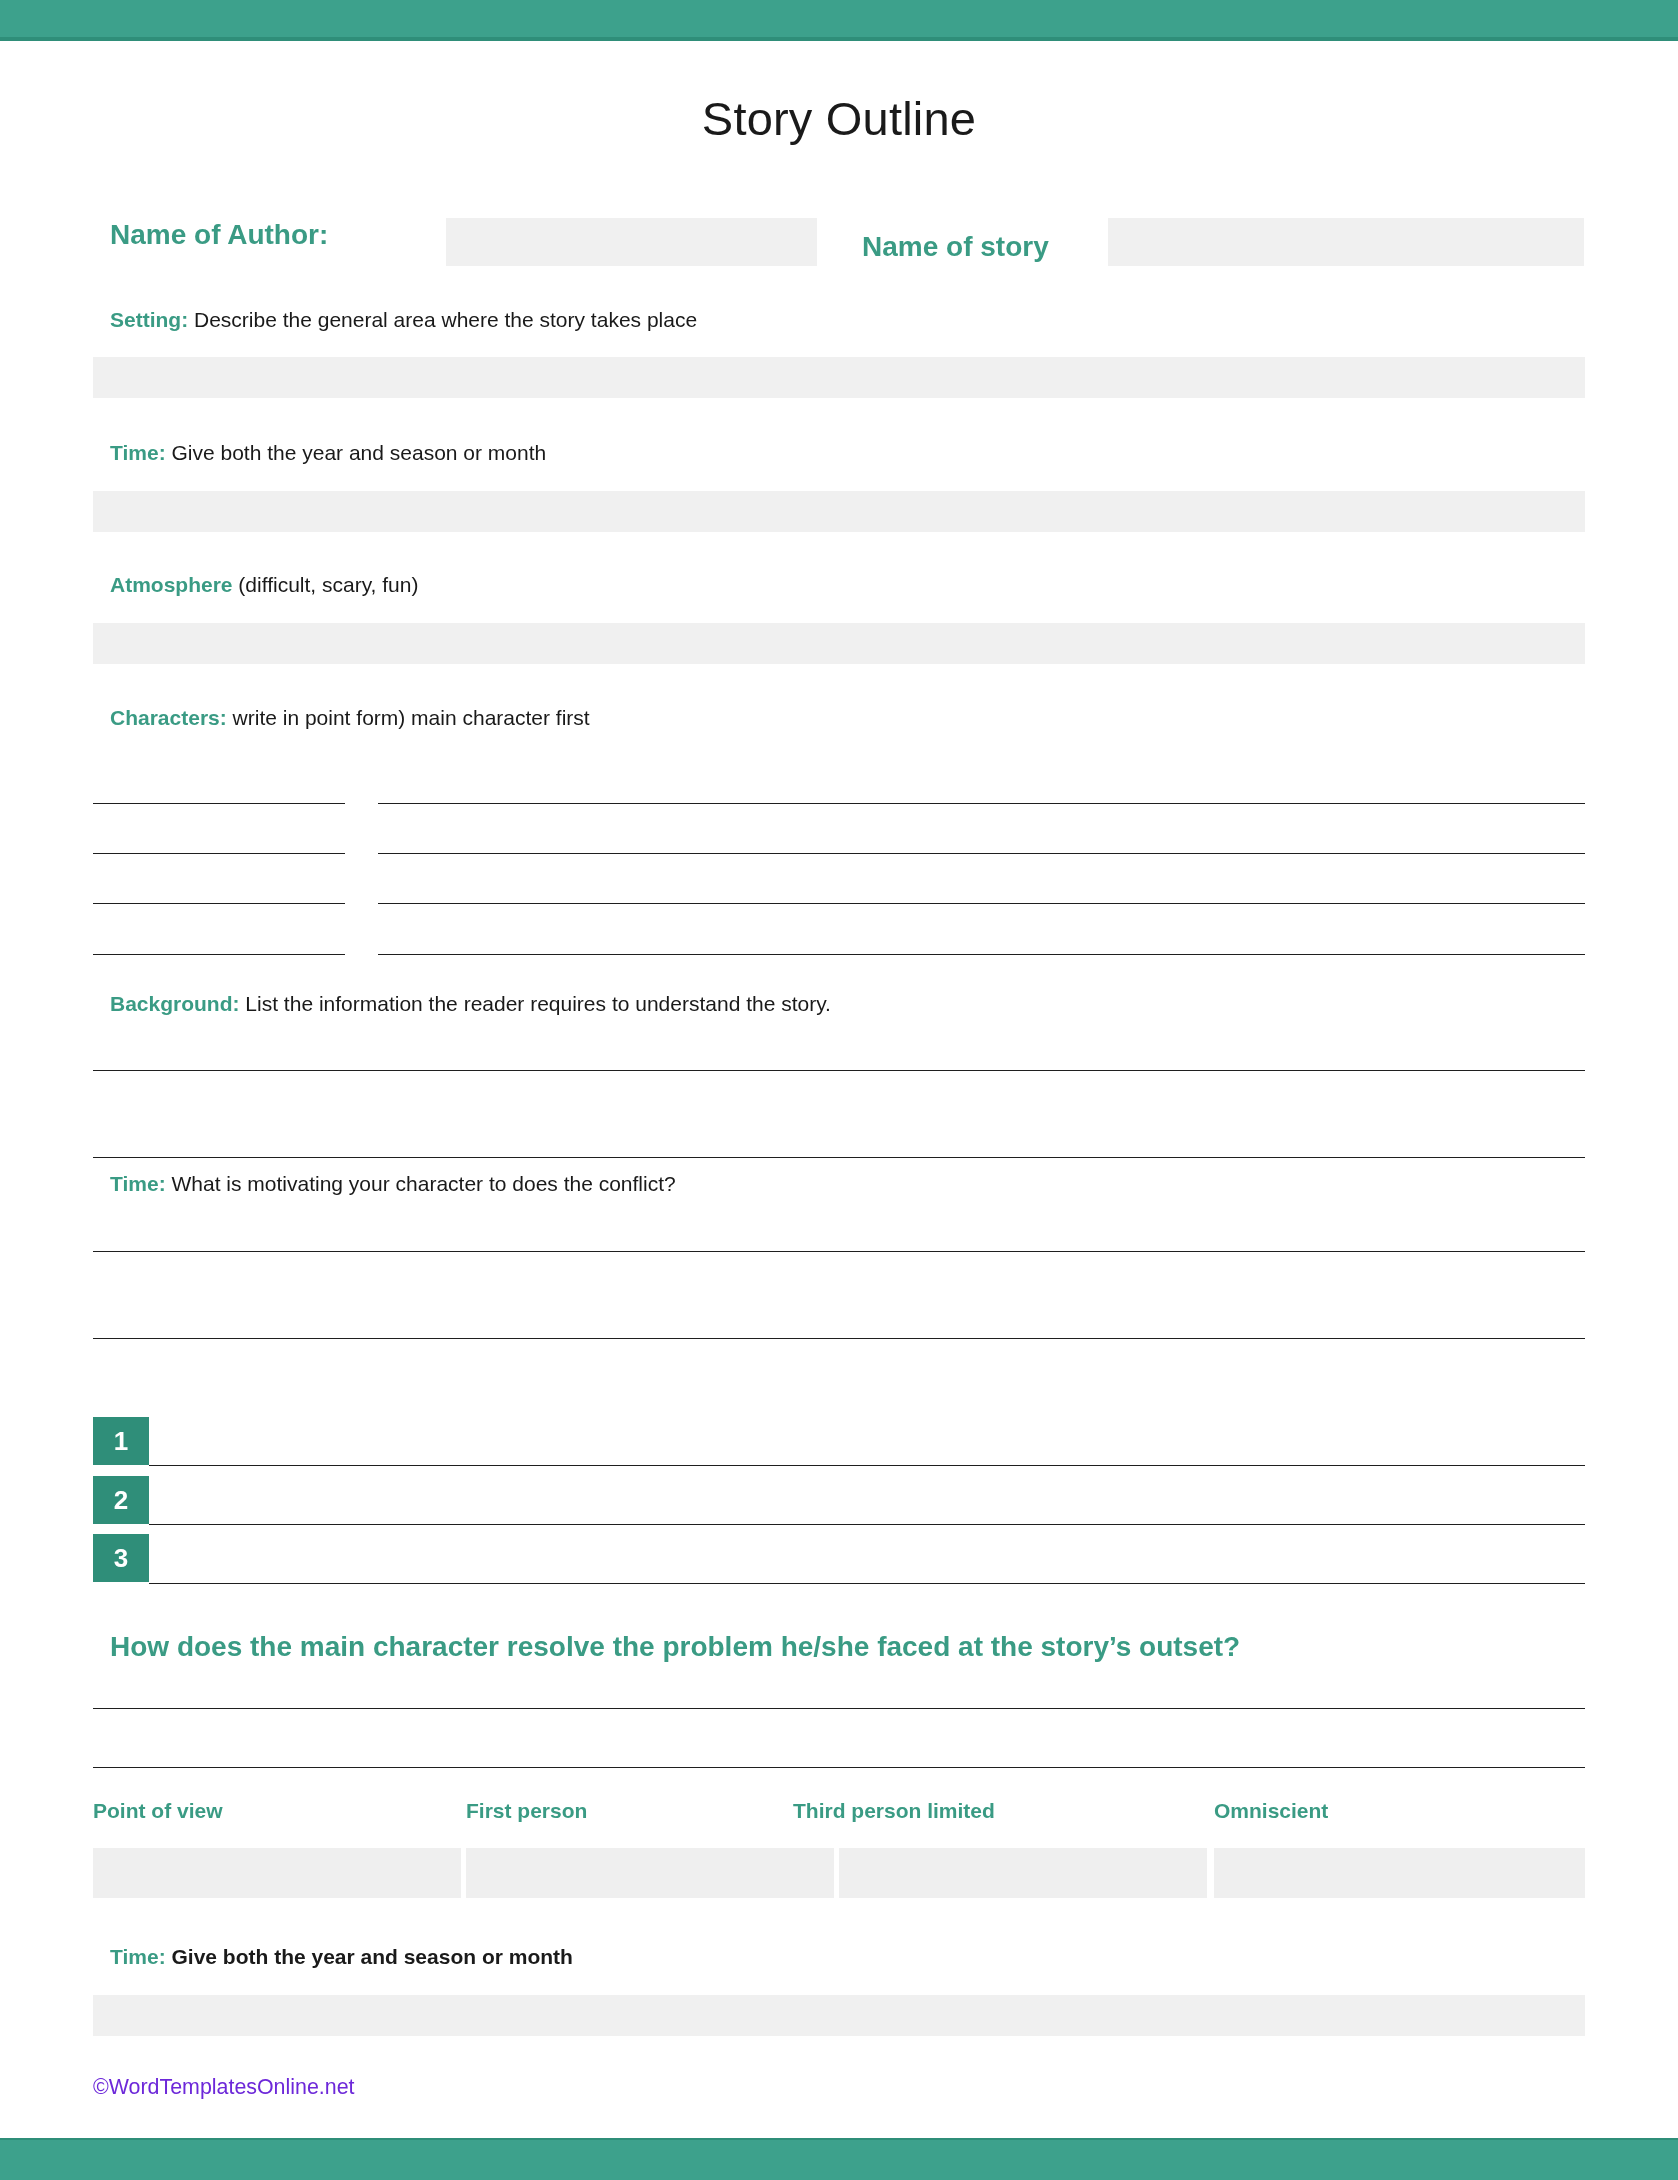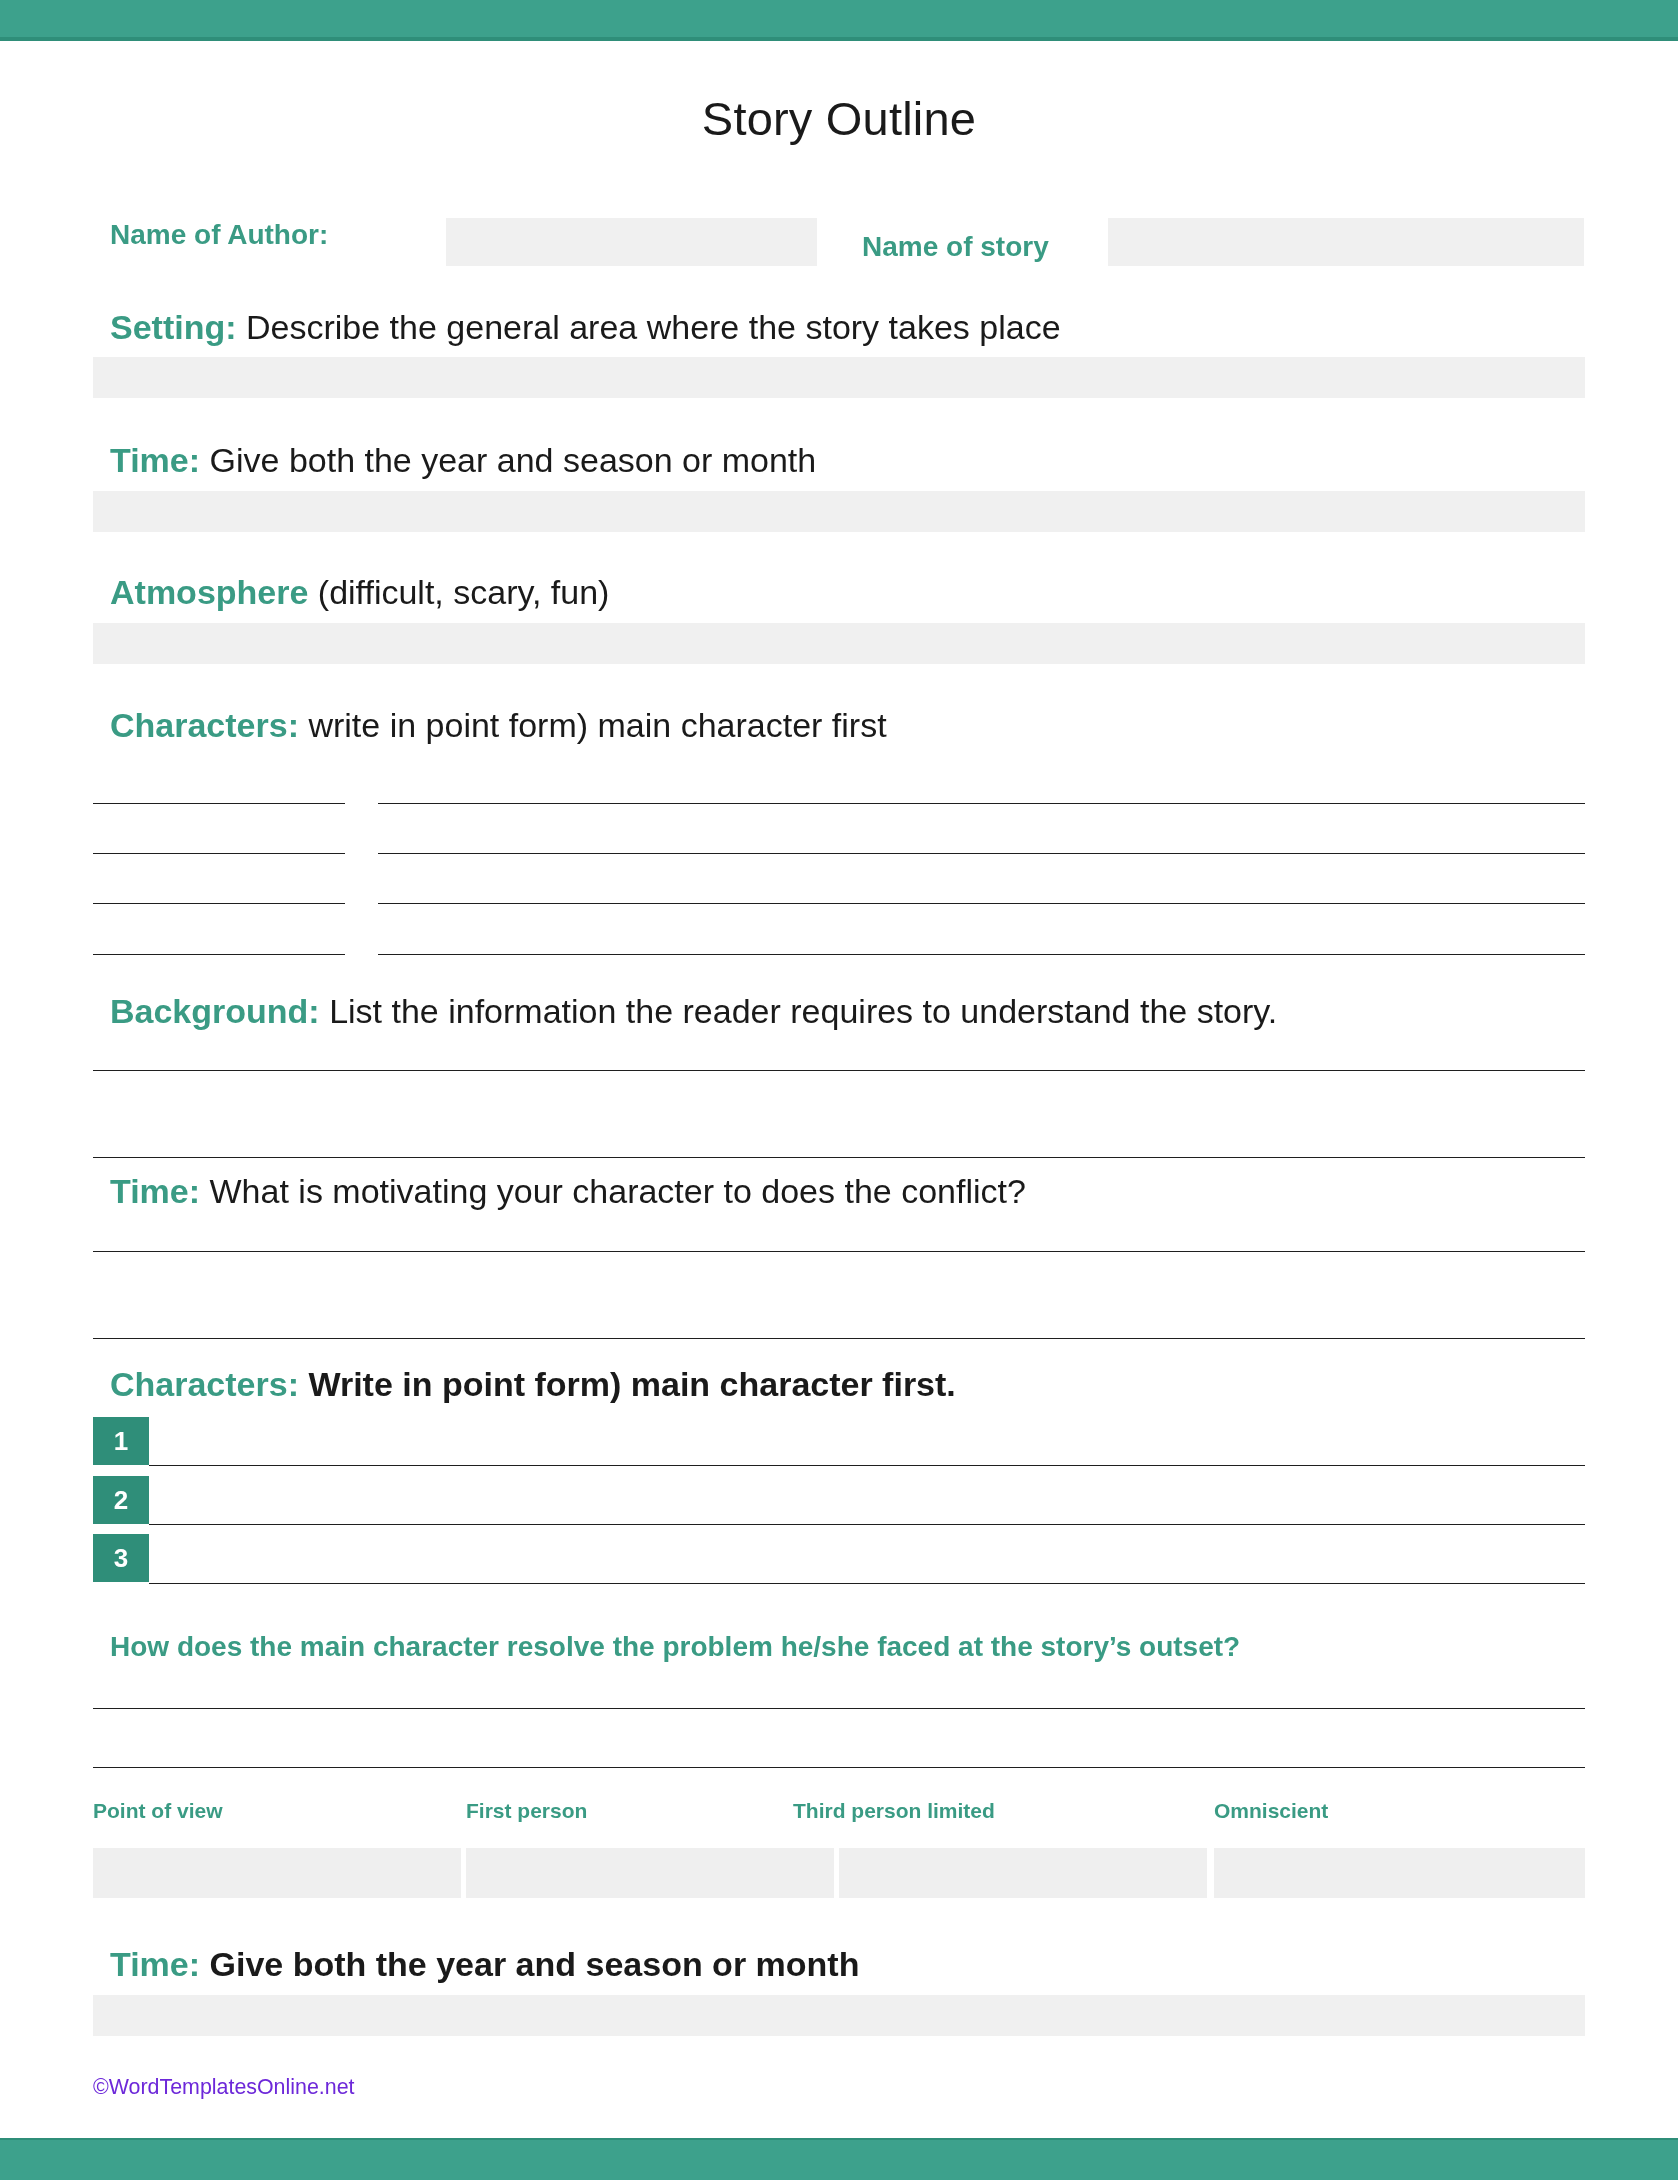--- a/index.html
+++ b/index.html
@@ -97,21 +97,21 @@
   .story-box {
     position: absolute;
     left: 1108px; top: 218px;
     width: 476px; height: 48px;
     background: #f0f0f0;
   }
 
   
   .section-head {
     position: absolute;
-    font-size: 34px;
+    font-size: 21px;
     white-space: nowrap;
   }
   .wide-field {
     position: absolute;
     left: 93px;
     width: 1492px;
     height: 41px;
     background: #f0f0f0;
   }
 
@@ -224,23 +224,20 @@
   </div>
   <div class="rule rule-full" style="top:1070px;"></div>
   <div class="rule rule-full" style="top:1157px;"></div>
 
   <div class="section-head" style="left:110px; top:1172px;">
     <span class="lbl-teal">Time:</span><span class="desc"> What is motivating your character to does the conflict?</span>
   </div>
   <div class="rule rule-full" style="top:1251px;"></div>
   <div class="rule rule-full" style="top:1338px;"></div>
 
-  <div class="section-head" style="left:110px; top:1365px;">
-    <span class="lbl-teal">Characters:</span><span class="desc-bold"> Write in point form) main character first.</span>
-  </div>
 
   <div class="num-badge" style="top:1417px;">
     <span>1</span>
   </div>
   <div class="num-rule" style="top:1465px;"></div>
 
   <div class="num-badge" style="top:1476px;">
     <span>2</span>
   </div>
   <div class="num-rule" style="top:1524px;"></div>

